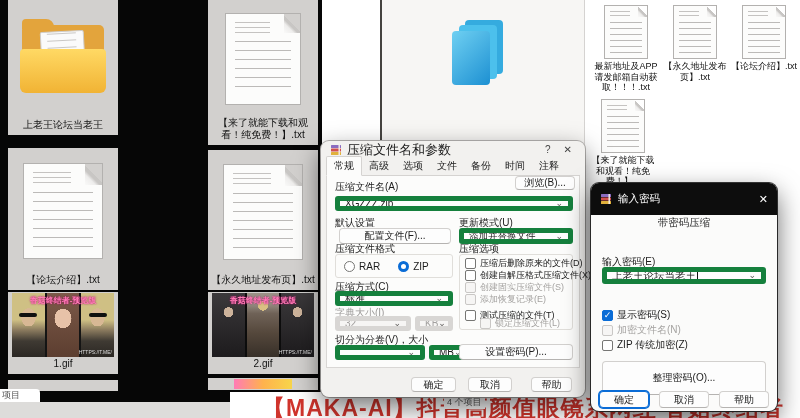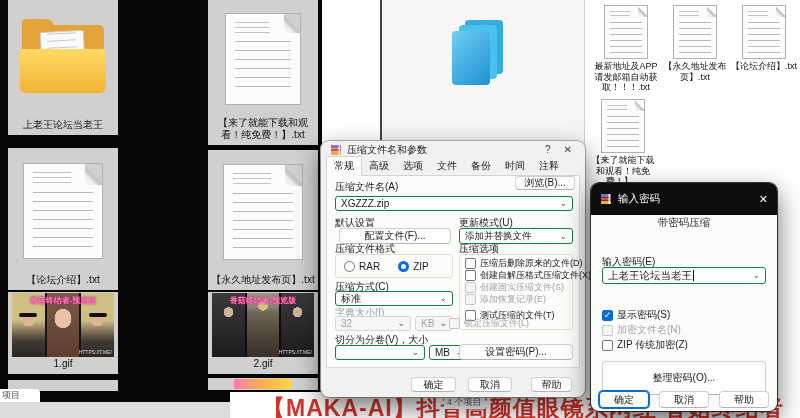--- a/index.html
+++ b/index.html
@@ -60,41 +60,41 @@
   
   .status-chip{position:absolute;left:0;top:389px;width:40px;height:13px;background:#fff;border-radius:0 4px 0 0;font-size:9px;color:#555;line-height:13px;padding-left:2px;}
   .bottom-strip{position:absolute;left:0;top:402px;width:322px;height:16px;background:#dddcda;}
   .bottom-band{position:absolute;left:230px;top:392px;width:570px;height:26px;background:#fff;overflow:hidden;}
   .red-caption{position:absolute;left:32px;top:1px;font-size:23px;line-height:30px;font-weight:bold;color:#d0342c;white-space:nowrap;letter-spacing:1px;}
   .items-count{position:absolute;left:214px;top:4px;font-size:9px;color:#555;background:#fff;padding:0 3px;}
 
   
   .lbl{position:absolute;font-size:10px;color:#1c1c1c;white-space:nowrap;}
   .lbl.dim{color:#9b9998;}
-  .combo{position:absolute;display:flex;align-items:center;background:#fdfdfd;border:1px solid #15803d;border-radius:3px;padding:0 5px;font-size:10px;color:#1c1c1c;white-space:nowrap;overflow:hidden;}
+  .combo{position:absolute;display:flex;align-items:center;background:#fdfdfd;border:5px solid #15803d;border-radius:3px;padding:0 5px;font-size:10px;color:#1c1c1c;white-space:nowrap;overflow:hidden;}
   .combo .chev{margin-left:auto;font-size:9px;color:#5f5d5b;line-height:1;}
   .combo.disabled{background:#f6f5f4;color:#a3a1a0;border-color:#d8d6d4;}
   .btn{position:absolute;display:flex;align-items:center;justify-content:center;background:#fdfdfd;border:1px solid #d2d0ce;border-bottom-color:#b5b3b1;border-radius:4px;font-size:10px;color:#1c1c1c;white-space:nowrap;}
   .btn.focused{border-color:#0a6cd6;box-shadow:0 0 0 1px #0a6cd6;}
   .group{position:absolute;border:1px solid #e0deda;border-radius:3px;}
   .cbrow{position:absolute;display:flex;align-items:center;gap:4px;height:12px;}
   .cb{width:11px;height:11px;border:1px solid #767674;border-radius:2px;background:#fff;flex:none;display:flex;align-items:center;justify-content:center;font-size:9px;color:#fff;line-height:1;}
   .cb.checked{background:#0a6cd6;border-color:#0a6cd6;}
   .cbrow.disabled .cb{border-color:#c9c7c5;background:#f6f5f4;}
   .cbrow.disabled .cblabel{color:#a5a3a1;}
   .cblabel{font-size:9px;color:#1c1c1c;white-space:nowrap;}
   .radiorow{display:flex;align-items:center;gap:4px;}
   .radio{width:11px;height:11px;border-radius:50%;border:1px solid #767674;background:#fff;flex:none;}
   .radio.sel{border:3px solid #0a6cd6;}
   .rlbl{font-size:10px;color:#1c1c1c;}
 
   
   .rar-dlg{position:absolute;left:321px;top:141px;width:264px;height:256px;background:#f2f1ef;border-radius:8px;box-shadow:0 10px 26px rgba(0,0,0,.55),0 0 0 1px #b9b7b5;}
   .rar-titlebar{position:absolute;left:0;top:0;right:0;height:18px;display:flex;align-items:center;padding:0 9px;gap:5px;}
-  .dlg-title{font-size:10px;color:#1b1b1b;flex:1;white-space:nowrap;}
+  .dlg-title{font-size:13px;color:#1b1b1b;flex:1;white-space:nowrap;}
   .cap-glyph{font-size:10px;color:#454545;padding:0 4px;line-height:1;}
   .tabrow{position:absolute;left:5px;right:5px;top:19px;height:16px;display:flex;align-items:flex-end;border-bottom:1px solid #d5d3d1;}
   .tab{font-size:10px;color:#222;padding:2px 7px 2px;white-space:nowrap;}
   .tab.active{background:#fcfcfb;border:1px solid #d5d3d1;border-bottom:1px solid #fcfcfb;border-radius:2px 2px 0 0;margin-bottom:-1px;}
   .tab-panel{position:absolute;left:5px;right:5px;top:35px;height:192px;background:#fcfcfb;border:1px solid #d9d7d5;border-top:none;}
   .rar-btn-ok{left:90px;top:236px;width:45px;height:15px;}
   .rar-btn-cancel{left:147px;top:236px;width:44px;height:15px;}
   .rar-btn-help{left:210px;top:236px;width:41px;height:15px;}
 
   
@@ -338,21 +338,21 @@
         <span class="cblabel">创建固实压缩文件(S)</span>
       </div>
       <div class="cbrow disabled" style="left:138px;top:117px;">
         <span class="cb"></span>
         <span class="cblabel">添加恢复记录(E)</span>
       </div>
       <div class="cbrow" style="left:138px;top:133px;">
         <span class="cb"></span>
         <span class="cblabel">测试压缩的文件(T)</span>
       </div>
-      <div class="cbrow disabled" style="left:122px;top:141px;">
+      <div class="cbrow disabled" style="left:153px;top:141px;">
         <span class="cb"></span>
         <span class="cblabel">锁定压缩文件(L)</span>
       </div>
 
       <div class="btn" style="left:132px;top:168px;width:114px;height:16px;">
           <span>设置密码(P)...</span>
         </div>
     </div>
 
     <div class="btn rar-btn-ok">

